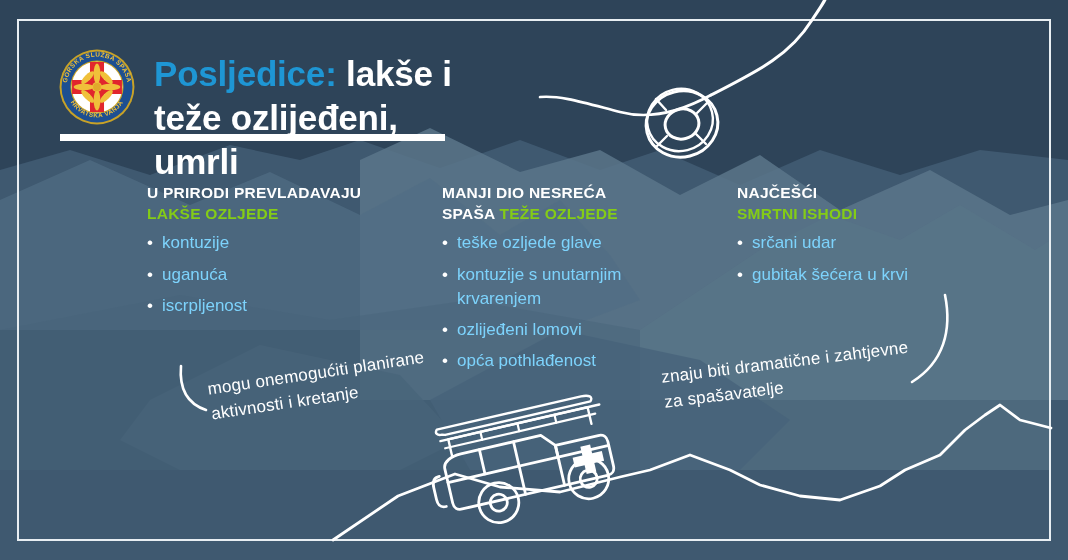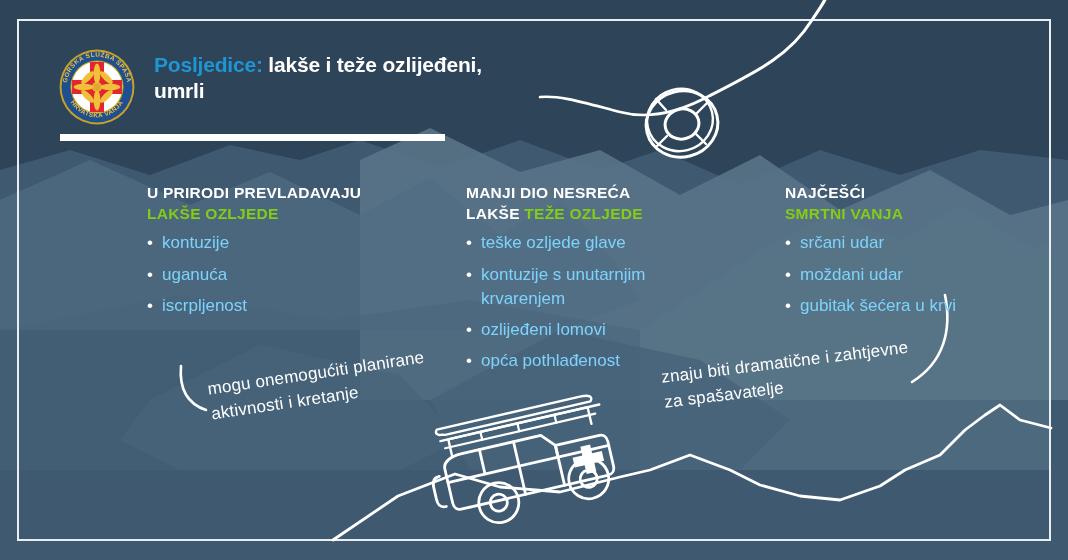--- a/index.html
+++ b/index.html
@@ -35,21 +35,21 @@
     position: absolute;
     left: 58px; top: 44px;
     z-index: 6;
     display: flex;
     align-items: flex-start;
     gap: 18px;
   }
   .logo-wrap { width: 78px; height: 78px; flex: 0 0 78px; margin-top: 4px; }
   .title-block { padding-top: 8px; }
   .title {
-    font-size: 21px;
+    font-size: 35px;
     font-weight: bold;
     color: #FFFFFF;
     line-height: 1.26;
     letter-spacing: -0.2px;
     max-width: 330px;
   }
   .title .accent { color: #1E96D4; }
   .rule {
     position: absolute;
     left: 60px; top: 134px;
@@ -59,21 +59,21 @@
   }
 
   
   .columns {
     position: absolute;
     left: 0; top: 183px;
     width: 1068px;
     z-index: 6;
     display: flex;
   }
-  .col { position: relative; margin-left: 24px; }
+  .col { position: relative; }
   .col-1 { margin-left: 147px; width: 295px; }
   .col-2 { width: 295px; }
   .col-3 { width: 280px; }
 
   .col-head {
     font-size: 15.5px;
     font-weight: bold;
     color: #FFFFFF;
     line-height: 1.33;
     letter-spacing: 0.25px;
@@ -200,38 +200,37 @@
       <ul class="bullets">
         <li>kontuzije</li>
         <li>uganuća</li>
         <li>iscrpljenost</li>
       </ul>
     </div>
 
     <div class="col col-2">
       <div class="col-head">
         <span>MANJI DIO NESREĆA</span><br>
-        <span>LAKŠE </span><span class="accent">TEŽE OZLJEDE</span>
+        <span>SPAŠA </span><span class="accent">TEŽE OZLJEDE</span>
       </div>
       <ul class="bullets">
         <li>teške ozljede glave</li>
         <li>kontuzije s unutarnjim krvarenjem</li>
         <li>ozlijeđeni lomovi</li>
         <li>opća pothlađenost</li>
       </ul>
     </div>
 
     <div class="col col-3">
       <div class="col-head">
         <span>NAJČEŠĆI</span><br>
-        <span class="accent">SMRTNI VANJA</span>
+        <span class="accent">SMRTNI ISHODI</span>
       </div>
       <ul class="bullets">
         <li>srčani udar</li>
-        <li>moždani udar</li>
         <li>gubitak šećera u krvi</li>
       </ul>
     </div>
 
   </div>
 
   <div class="caption caption-left">mogu onemogućiti planirane aktivnosti i kretanje</div>
   <div class="caption caption-right">znaju biti dramatične i zahtjevne za spašavatelje</div>
 
   <svg id="art-svg" viewBox="0 0 1068 560">

